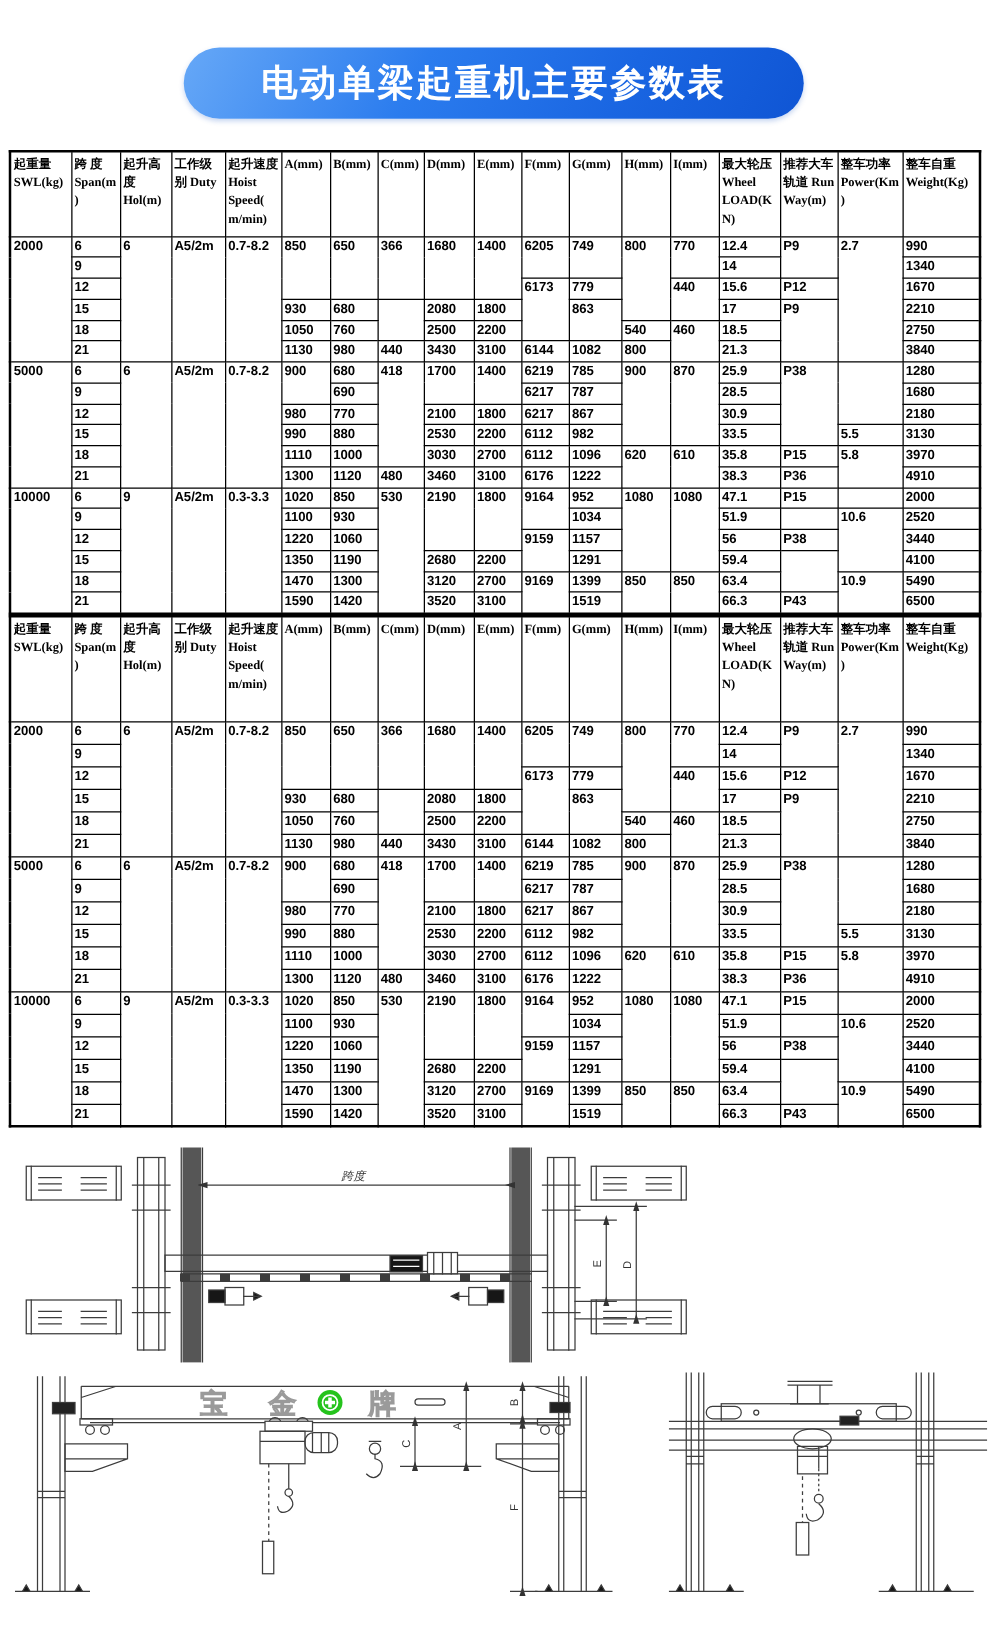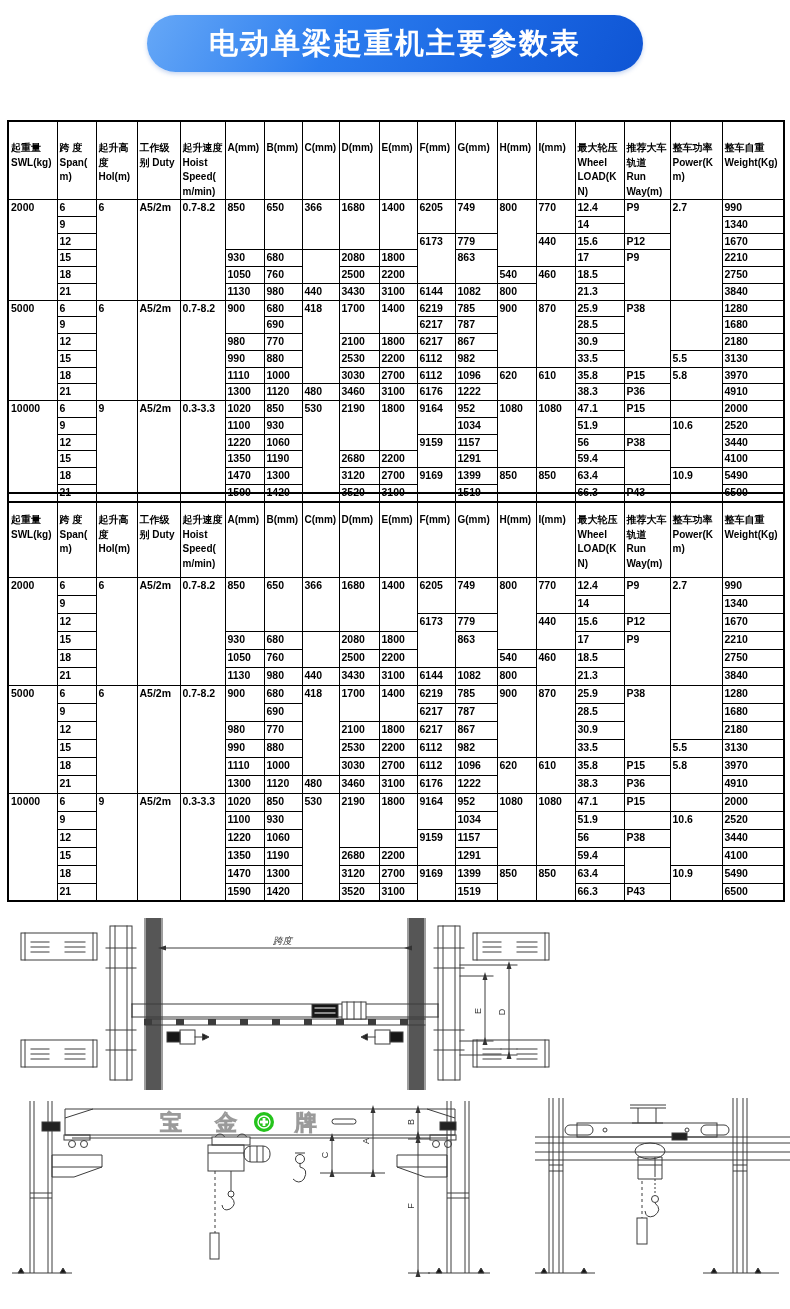--- a/index.html
+++ b/index.html
@@ -1,29 +1,29 @@
 <!DOCTYPE html>
 <html><head>
 <meta charset="utf-8">
 <style>
   html,body{margin:0;padding:0;background:#fff;}
   #page{position:relative;width:790px;height:1309px;background:#fff;overflow:hidden;
         font-family:"Liberation Sans",sans-serif;}
   
-  .banner{position:absolute;left:147px;top:15px;width:496px;height:57px;border-radius:29px;
+  .banner{position:absolute;left:147px;top:38px;width:496px;height:57px;border-radius:29px;
           background:linear-gradient(118deg,#66a8f7 0%,#2b7cee 38%,#1a66e2 70%,#0f55d4 100%);
           display:flex;align-items:center;justify-content:center;
           box-shadow:0 2px 4px rgba(30,90,200,.25);}
   .banner span{color:#fff;font-size:29px;font-weight:bold;letter-spacing:2px;}
   
   table.params{position:absolute;left:7px;width:777px;border-collapse:collapse;table-layout:fixed;
                border:2px solid #000;color:#000;}
   table.params th,table.params td{border:1.5px solid #000;padding:0 2px;vertical-align:top;
                text-align:left;overflow:hidden;word-wrap:break-word;font-weight:bold;}
-  table.params th{font-size:10px;line-height:1.45;padding-top:19px;}
+  table.params th{font-size:10px;line-height:1.45;padding-top:3px;font-family:Liberation Serif, serif;}
   table.params td{font-size:10.5px;line-height:1.5;}
   #table-1{top:120px}
   #table-2{top:492px}
   #table-1 thead tr{height:68px}
   #table-2 thead tr{height:84px}
   #table-1 tbody tr{height:16.7px}
   #table-2 tbody tr{height:18px}
   
   .drawing{position:absolute;text-decoration:underline;}
   #plan-view{left:15px;top:918px;}

